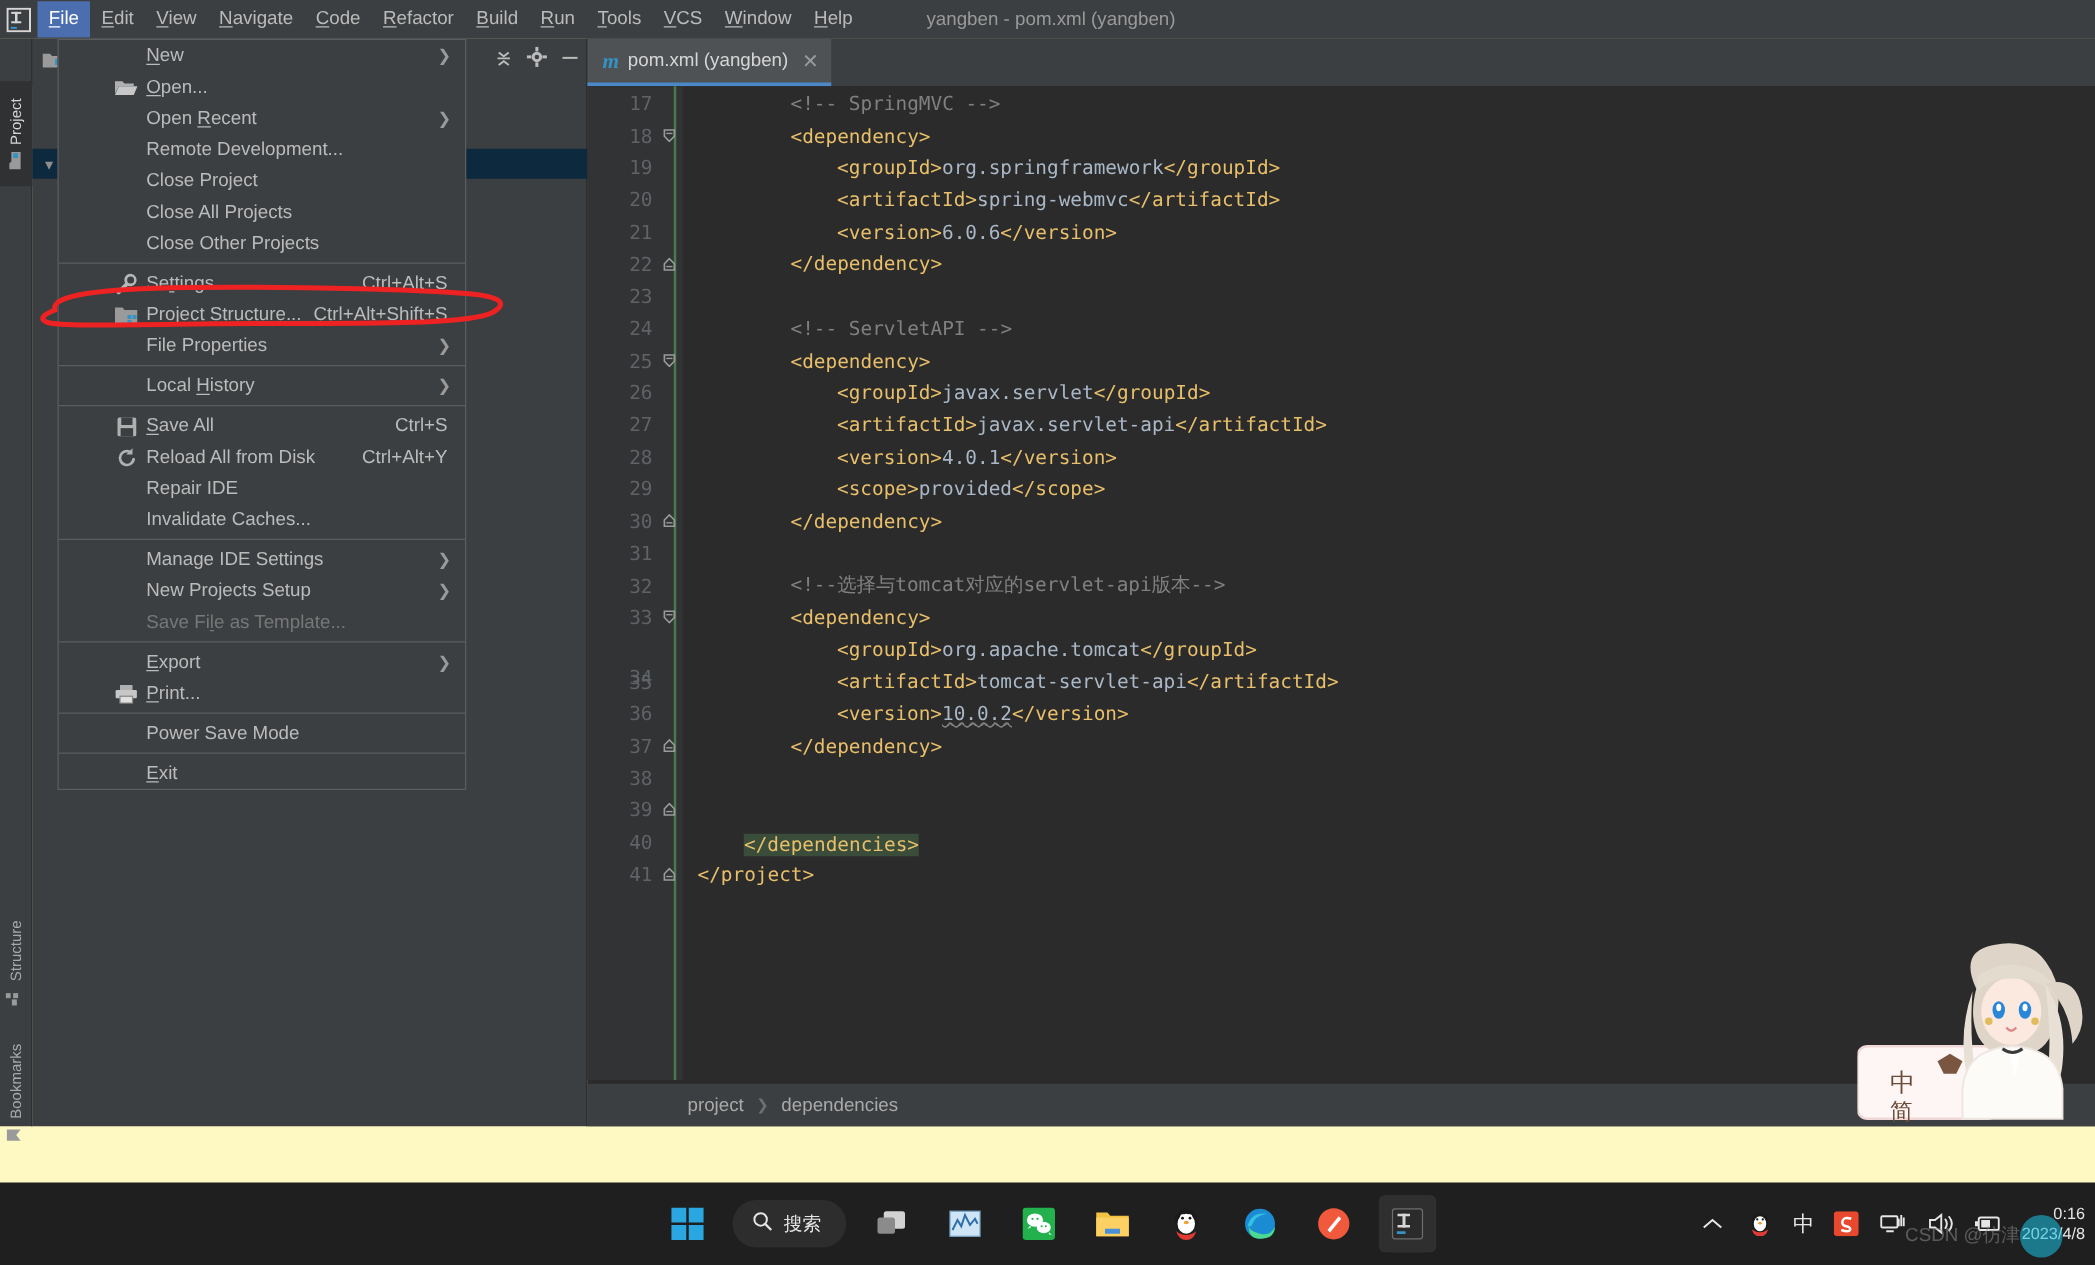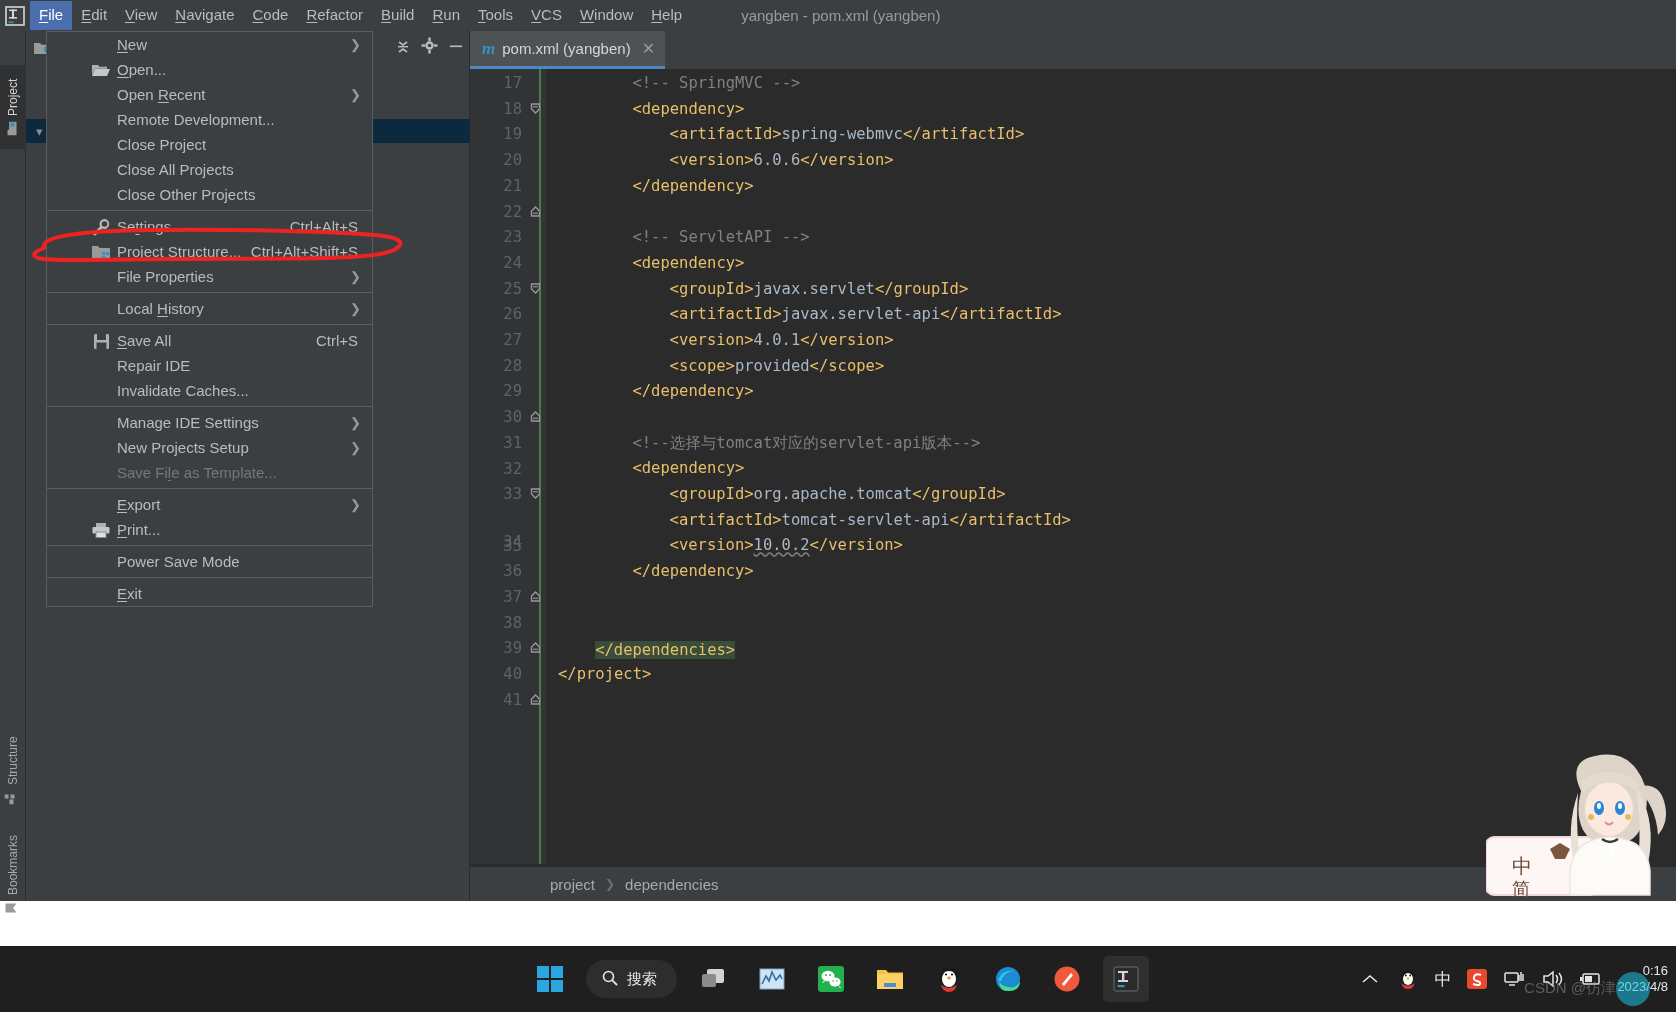--- a/index.html
+++ b/index.html
@@ -2,21 +2,21 @@
 <html><head>
 <meta charset="utf-8">
 <style>
   * { box-sizing: border-box; margin: 0; padding: 0; }
   html, body {
     width: 1676px; height: 1012px;
     background: #3c3f41;
     font-family: "Liberation Sans", sans-serif;
     overflow: hidden;
   }
-  #root { position: relative; width: 1676px; height: 1012px; background: #ffffff; }
+  #root { position: relative; width: 1676px; height: 1012px; background: #fef9c3; }
 
   
   .menubar {
     position: absolute; left: 0; top: 0; width: 1676px; height: 31px;
     background: #3c3f41; display: flex; align-items: center;
   }
   .ij-logo {
     width: 30px; height: 31px; display: flex; align-items: center; justify-content: center;
   }
   .ij-logo svg { display: block; }
@@ -315,20 +315,21 @@
         <span class="close">✕</span>
       </div>
     </div>
 
     <div class="codearea">
       <div class="gutter"></div>
       <div class="vcsline" style="top:0;height:795px;"></div>
       <div id="code-lines" class="codelines">
           <div class="cl"><span class="txt" style="left: 86.4px; top: 2px;"><span class="cm">&lt;!-- SpringMVC --&gt;</span></span></div>
           <div class="cl"><span class="txt" style="left: 86.4px; top: 2px;"><span class="t">&lt;dependency&gt;</span></span></div>
+          <div class="cl"><span class="txt" style="left: 123.6px; top: 2px;"><span class="t">&lt;groupId&gt;</span><span class="v">org.springframework</span><span class="t">&lt;/groupId&gt;</span></span></div>
           <div class="cl"><span class="txt" style="left: 123.6px; top: 2px;"><span class="t">&lt;artifactId&gt;</span><span class="v">spring-webmvc</span><span class="t">&lt;/artifactId&gt;</span></span></div>
           <div class="cl"><span class="txt" style="left: 123.6px; top: 2px;"><span class="t">&lt;version&gt;</span><span class="v">6.0.6</span><span class="t">&lt;/version&gt;</span></span></div>
           <div class="cl"><span class="txt" style="left: 86.4px; top: 2px;"><span class="t">&lt;/dependency&gt;</span></span></div>
           <div class="cl"><span class="txt" style="left: 12px; top: 2px;"></span></div>
           <div class="cl"><span class="txt" style="left: 86.4px; top: 2px;"><span class="cm">&lt;!-- ServletAPI --&gt;</span></span></div>
           <div class="cl"><span class="txt" style="left: 86.4px; top: 2px;"><span class="t">&lt;dependency&gt;</span></span></div>
           <div class="cl"><span class="txt" style="left: 123.6px; top: 2px;"><span class="t">&lt;groupId&gt;</span><span class="v">javax.servlet</span><span class="t">&lt;/groupId&gt;</span></span></div>
           <div class="cl"><span class="txt" style="left: 123.6px; top: 2px;"><span class="t">&lt;artifactId&gt;</span><span class="v">javax.servlet-api</span><span class="t">&lt;/artifactId&gt;</span></span></div>
           <div class="cl"><span class="txt" style="left: 123.6px; top: 2px;"><span class="t">&lt;version&gt;</span><span class="v">4.0.1</span><span class="t">&lt;/version&gt;</span></span></div>
           <div class="cl"><span class="txt" style="left: 123.6px; top: 2px;"><span class="t">&lt;scope&gt;</span><span class="v">provided</span><span class="t">&lt;/scope&gt;</span></span></div>
@@ -498,20 +499,30 @@
           <svg width="17" height="17" viewBox="0 0 17 17">
             <rect x="1" y="1" width="15" height="15" rx="1.5" fill="#b0b0b0"></rect>
             <rect x="4" y="1" width="9" height="6" fill="#3c3f41"></rect>
             <rect x="3.5" y="9.5" width="10" height="6.5" fill="#3c3f41"></rect>
           </svg>
         </span>
         <span><u style="text-decoration:underline;text-underline-offset:2px;">S</u>ave All</span>
         <span class="short">Ctrl+S</span>
       </div>
       <div class="mrow">
+        <span class="mi">
+          <svg width="17" height="17" viewBox="0 0 17 17">
+            <path d="M14 8.5a5.5 5.5 0 1 1-1.9-4.2" fill="none" stroke="#b0b0b0" stroke-width="2.1"></path>
+            <path d="M13 0.5v5h-5z" fill="#b0b0b0"></path>
+          </svg>
+        </span>
+        <span>Reload All from Disk</span>
+        <span class="short">Ctrl+Alt+Y</span>
+      </div>
+      <div class="mrow">
         <span>Repair IDE</span>
       </div>
       <div class="mrow">
         <span>Invalidate Caches...</span>
       </div>
       <div class="msep"></div>
       <div class="mrow">
         <span>Manage IDE Settings</span>
         <span class="arrow">❯</span>
       </div>

